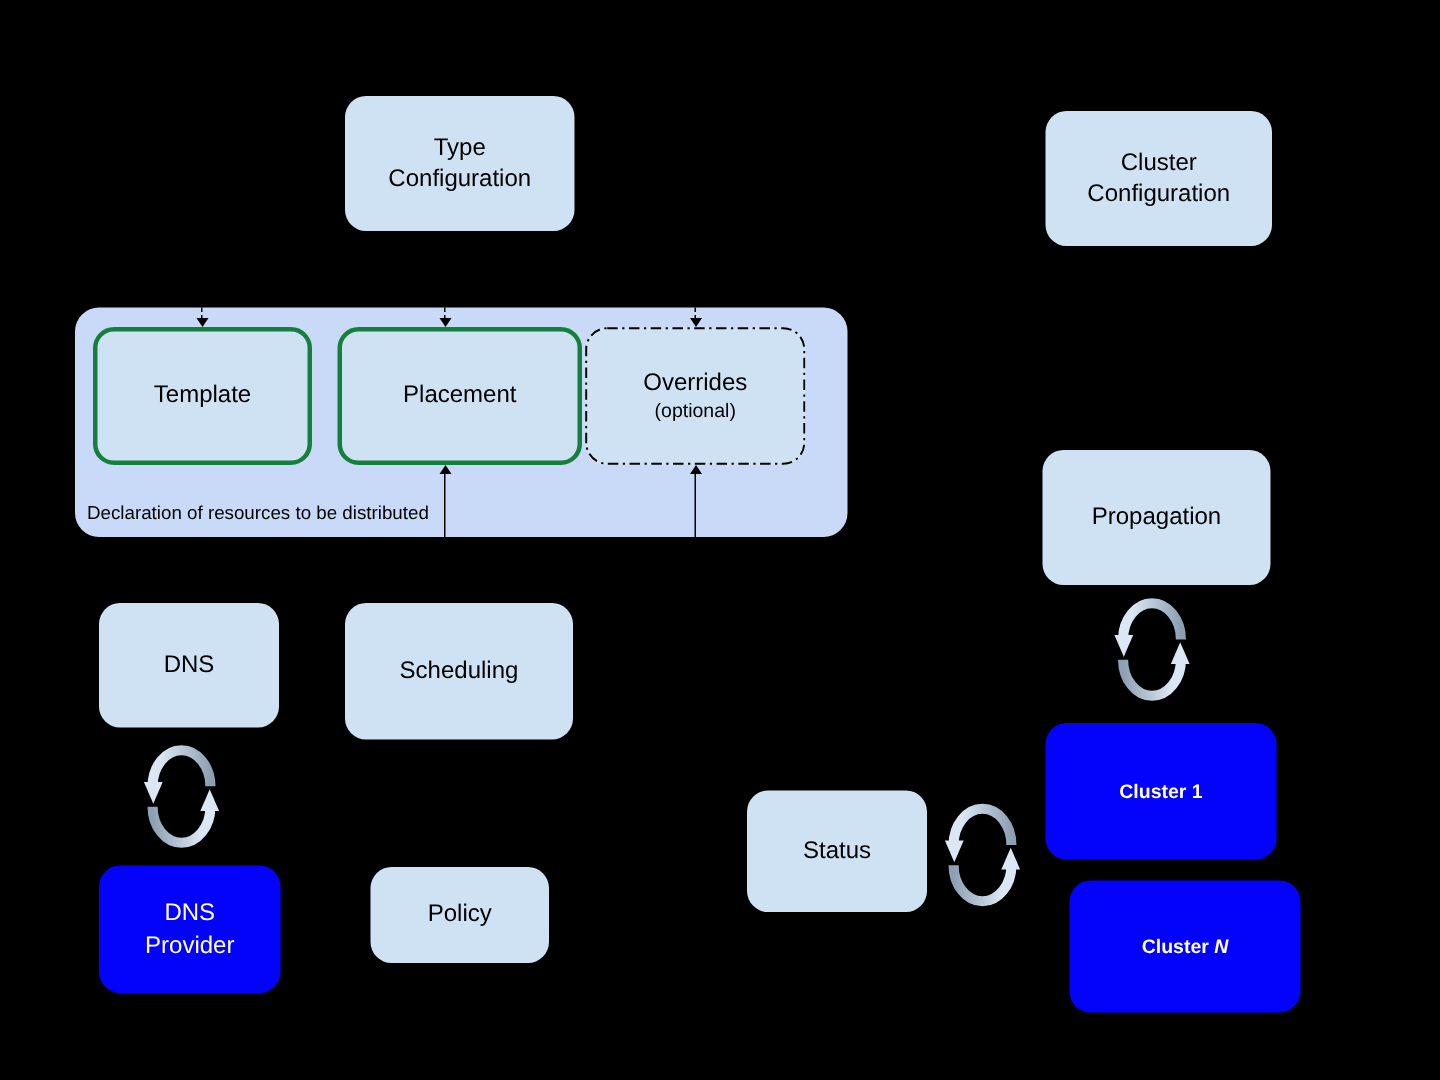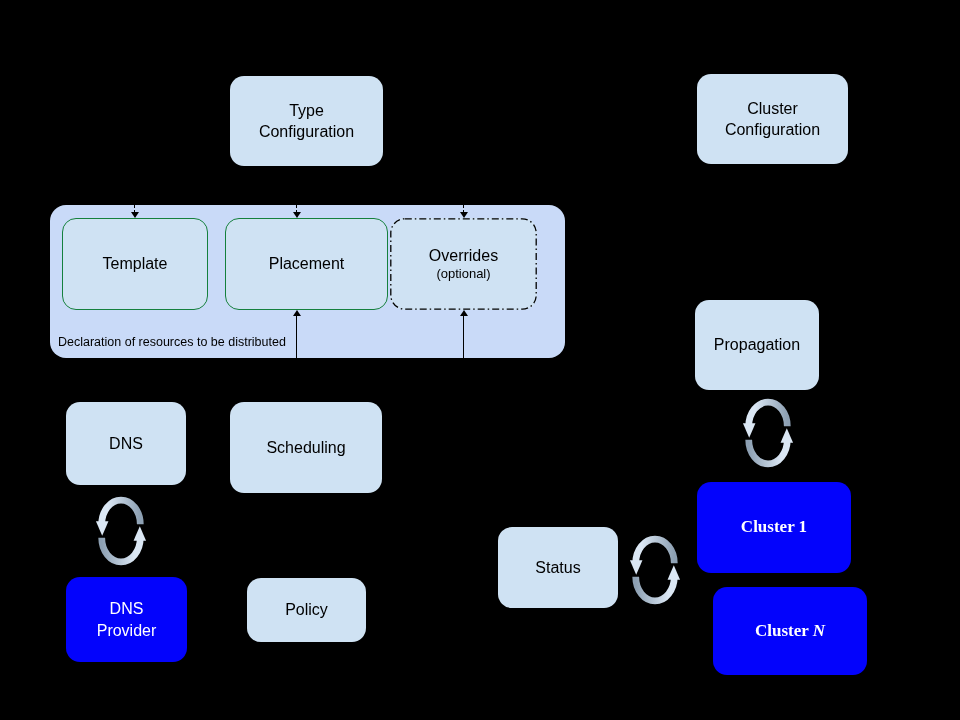--- a/index.html
+++ b/index.html
@@ -6,29 +6,29 @@
   html,body { background:#000; }
   body { font-family:"Liberation Sans", sans-serif; }
   .canvas { position:relative; width:960px; height:720px; background:#000; overflow:hidden; }
 
   .node {
     position:absolute; display:flex; align-items:center; justify-content:center;
     text-align:center; border-radius:14px; background:#cfe2f3; color:#000;
     font-size:16px; line-height:1.32; white-space:pre-line;
   }
   .node.accent { background:#0303fc; color:#fff; }
-  .node.bold { font-weight:bold; font-size:17px;font-family:Liberation Serif, serif; }
+  .node.bold { font-weight:bold; font-size:13px; }
 
   .group {
     position:absolute; left:50px; top:205px; width:515px; height:153px;
     background:#c9daf8; border-radius:16px;
   }
   .group .inner {
     position:absolute; top:13px; height:92px; background:#cfe2f3;
-    border:1px solid #15803d; border-radius:14px;
+    border:3px solid #15803d; border-radius:14px;
     display:flex; flex-direction:column; align-items:center; justify-content:center;
     text-align:center; font-size:16px; color:#000;
   }
   .group .inner.no-border { border:none; }
   .sublabel { font-size:13px; margin-top:1px; }
   .caption { position:absolute; left:8px; bottom:9px; font-size:12.5px; color:#000; }
 
   .varrow { position:absolute; width:9px; }
   .varrow .line { position:absolute; left:4px; top:0; bottom:0; width:0; border-left:1px solid #000; }
   .varrow.dashed .line { border-left-style:dashed; }
@@ -39,21 +39,21 @@
 
   .sync { position:absolute; width:54px; height:74px; }
 
   .overrides-border { position:absolute; inset:0; width:100%; height:100%; pointer-events:none; }
 </style>
 </head>
 <body>
 
 <div class="canvas">
 
-  <div class="node" style="left:230px; top:76px; width:153px; height:90px;">
+  <div class="node" style="left:230px; top:64px; width:153px; height:90px;">
     <span>Type
 Configuration</span>
   </div>
 
   <div class="node" style="left:697px; top:74px; width:151px; height:90px;">
     <span>Cluster
 Configuration</span>
   </div>
 
   <div class="group">
@@ -126,21 +126,21 @@
 
   <div class="node accent" style="left:66px; top:577px; width:121px; height:85px;">
     <span>DNS
 Provider</span>
   </div>
 
   <div class="node" style="left:247px; top:578px; width:119px; height:64px;">
     <span>Policy</span>
   </div>
 
-  <div class="node" style="left:695px; top:300px; width:124px; height:90px;">
+  <div class="node" style="left:695px; top:300px; width:152px; height:90px;">
     <span>Propagation</span>
   </div>
 
   <div class="sync" style="left:741px; top:396px;">
     <svg width="54" height="74" viewBox="0 0 56 76">
       <defs>
         <linearGradient id="gt2" x1="1" y1="0" x2="0" y2="0">
           <stop offset="0" stop-color="#8da0b3"></stop>
             <stop offset="0.85" stop-color="#dbe7f4"></stop>
         </linearGradient>

